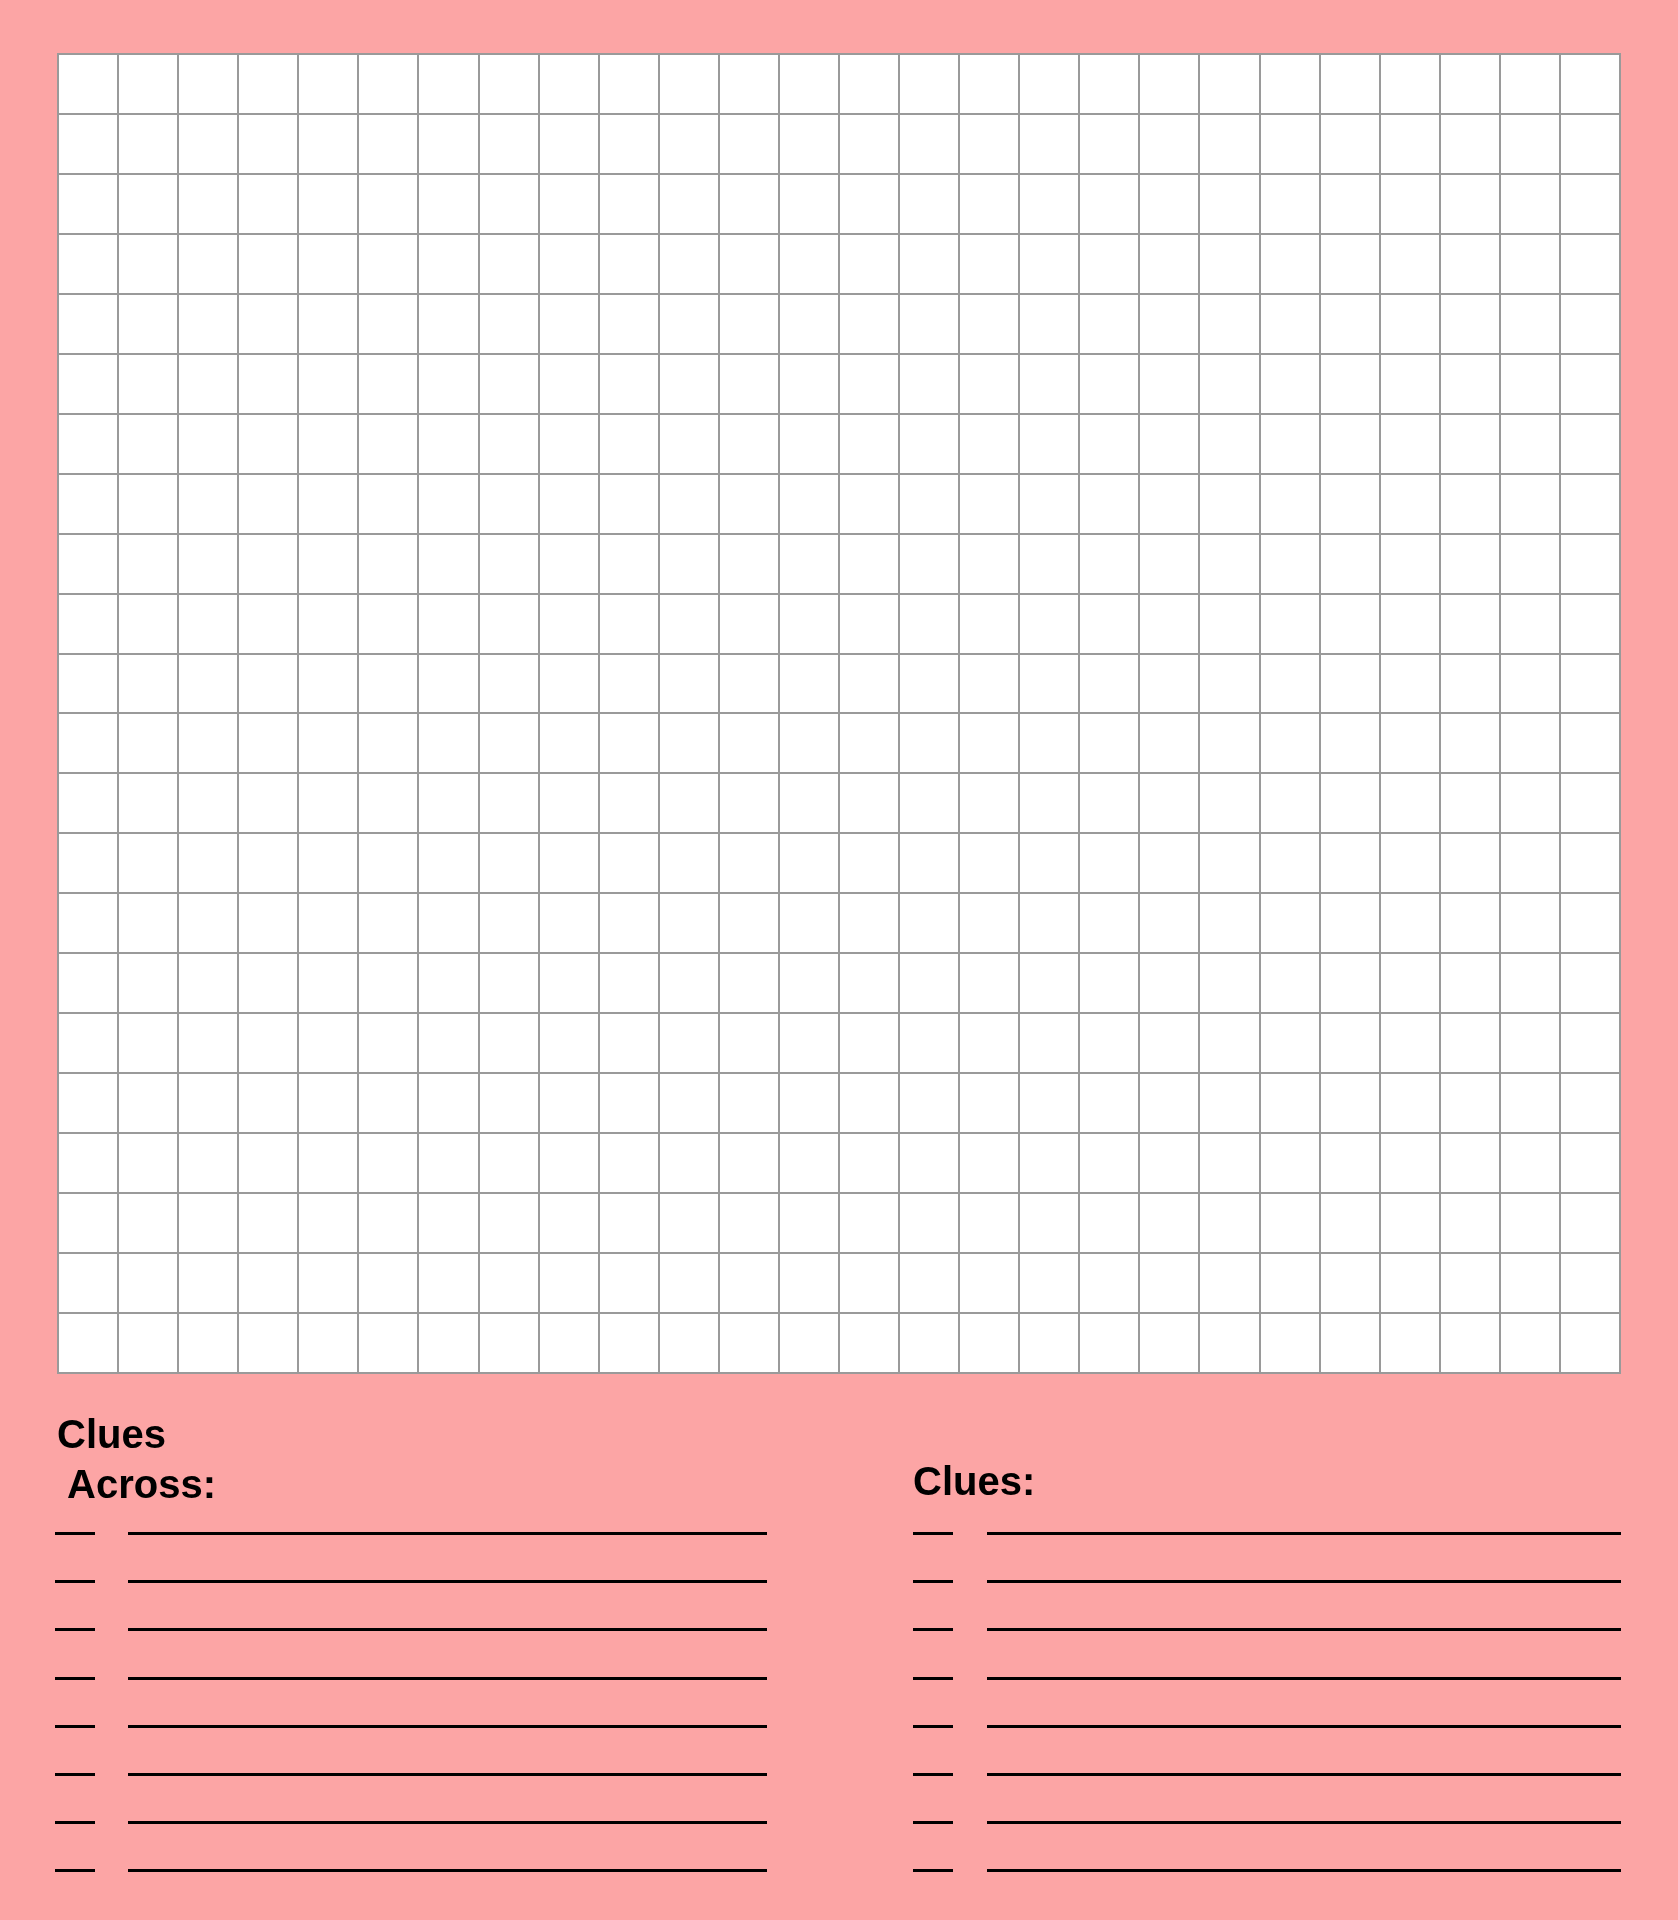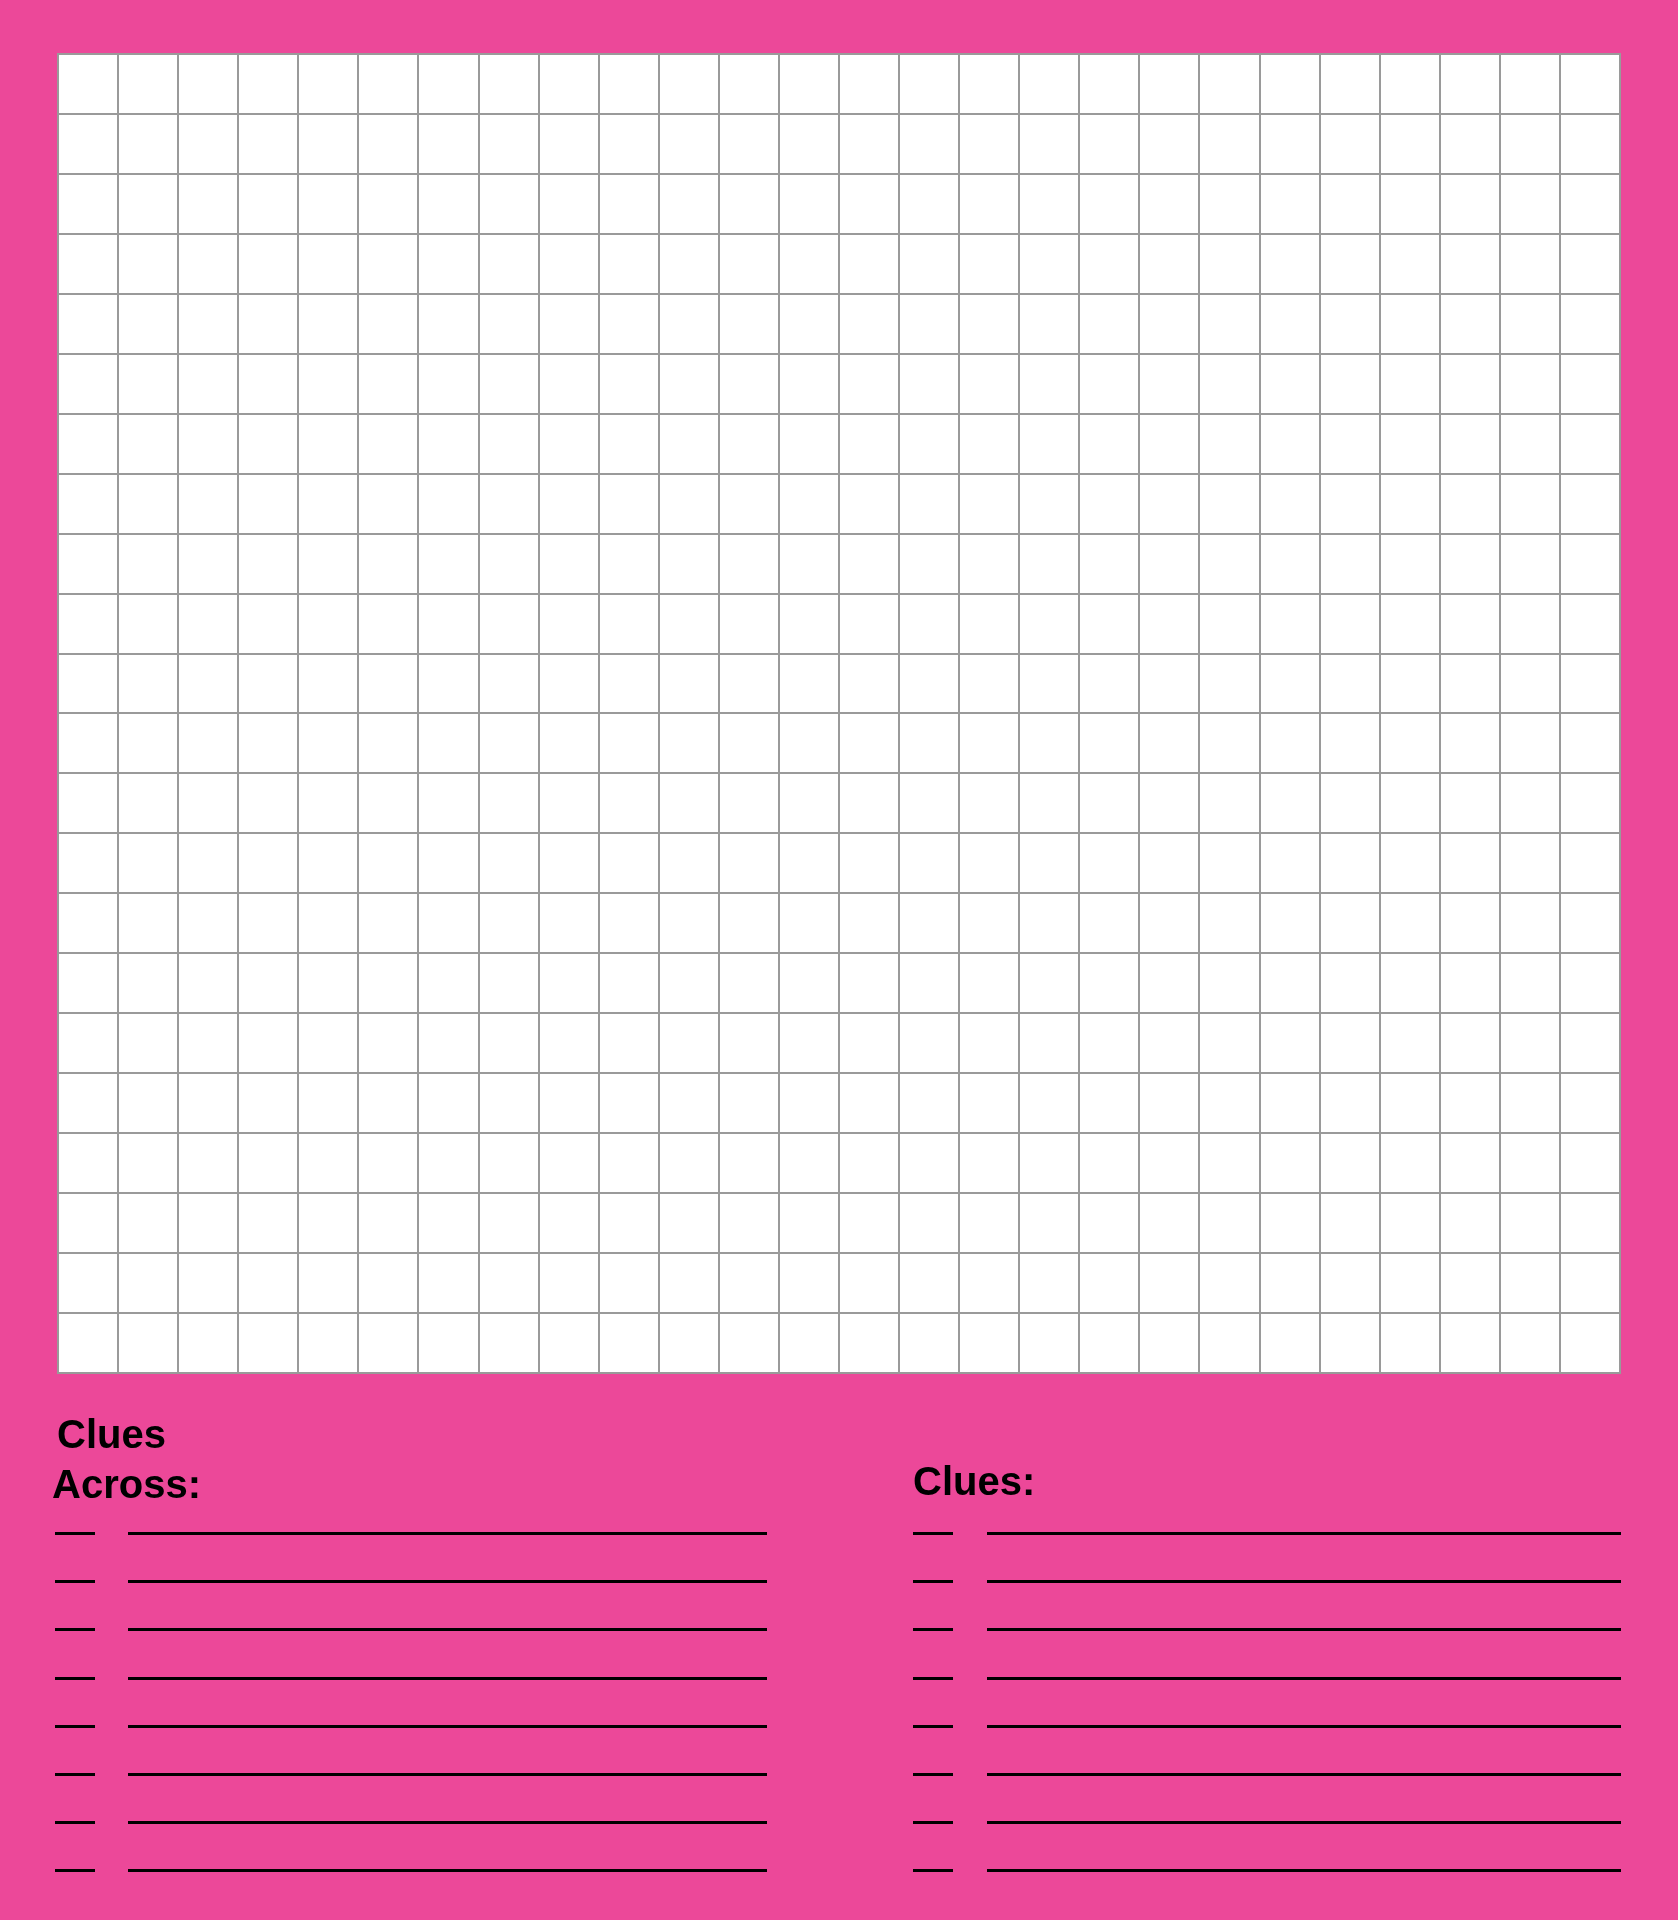--- a/index.html
+++ b/index.html
@@ -4,21 +4,21 @@
 <style>
   html, body {
     margin: 0;
     padding: 0;
     background: #ffffff;
   }
   .page {
     position: relative;
     width: 1678px;
     height: 1920px;
-    background: #ec4899;
+    background: #fca5a5;
     font-family: "Liberation Sans", sans-serif;
     overflow: hidden;
   }
 
   
   .grid {
     position: absolute;
     left: 57px;
     top: 53px;
     width: 1564px;
@@ -36,21 +36,21 @@
   
   .heading {
     position: absolute;
     font-weight: bold;
     font-size: 40px;
     line-height: 1;
     color: #000000;
     white-space: nowrap;
   }
   .heading-clues  { left: 57px;  top: 1414px; }
-  .heading-across { left: 52px;  top: 1464px; }
+  .heading-across { left: 67px;  top: 1464px; }
   .heading-down   { left: 913px; top: 1461px; }
 
   
   .clue-col {
     position: absolute;
     top: 1532px;
   }
   .clue-col-across { left: 55px;  width: 712px; }
   .clue-col-down   { left: 913px; width: 708px; }
   .clue-row {

